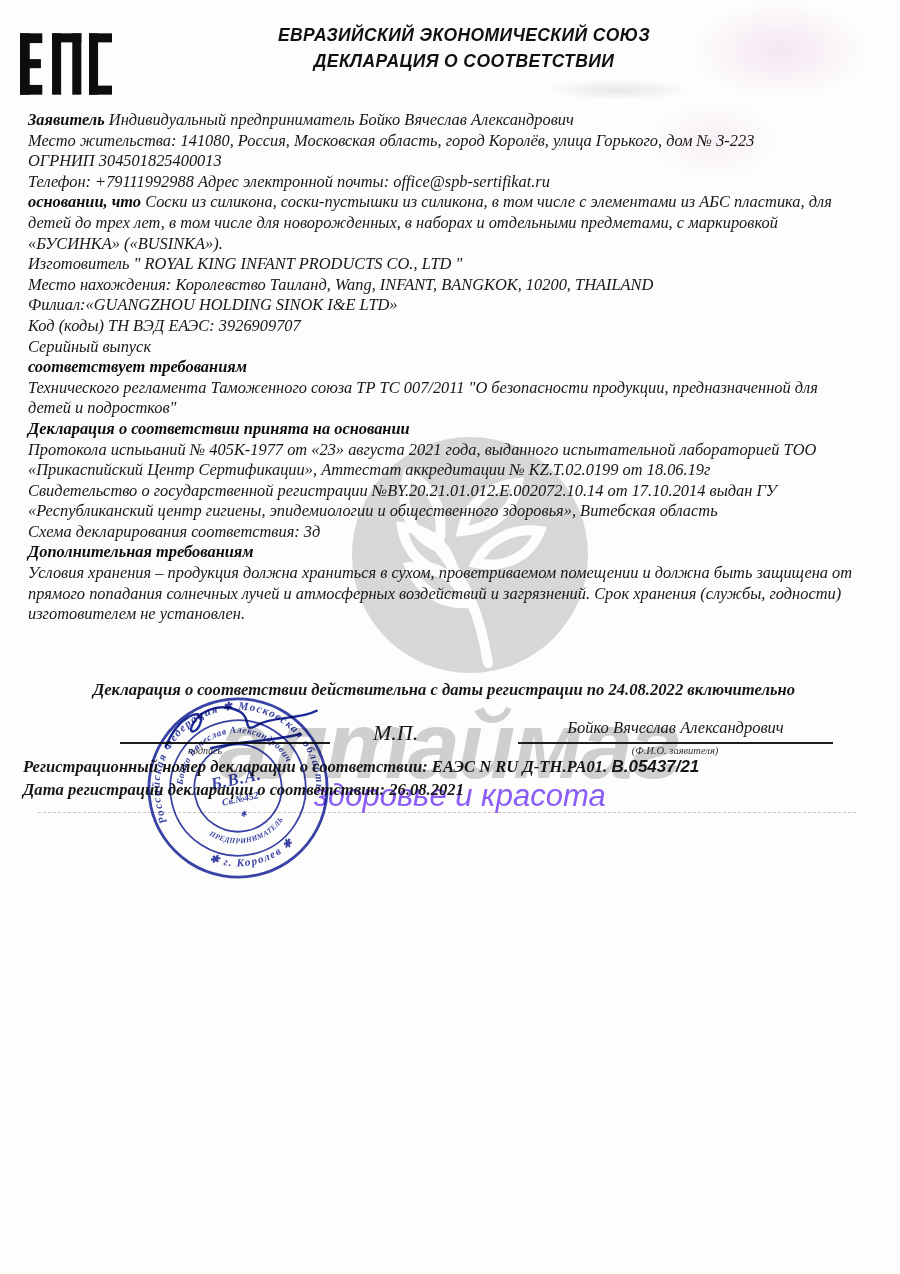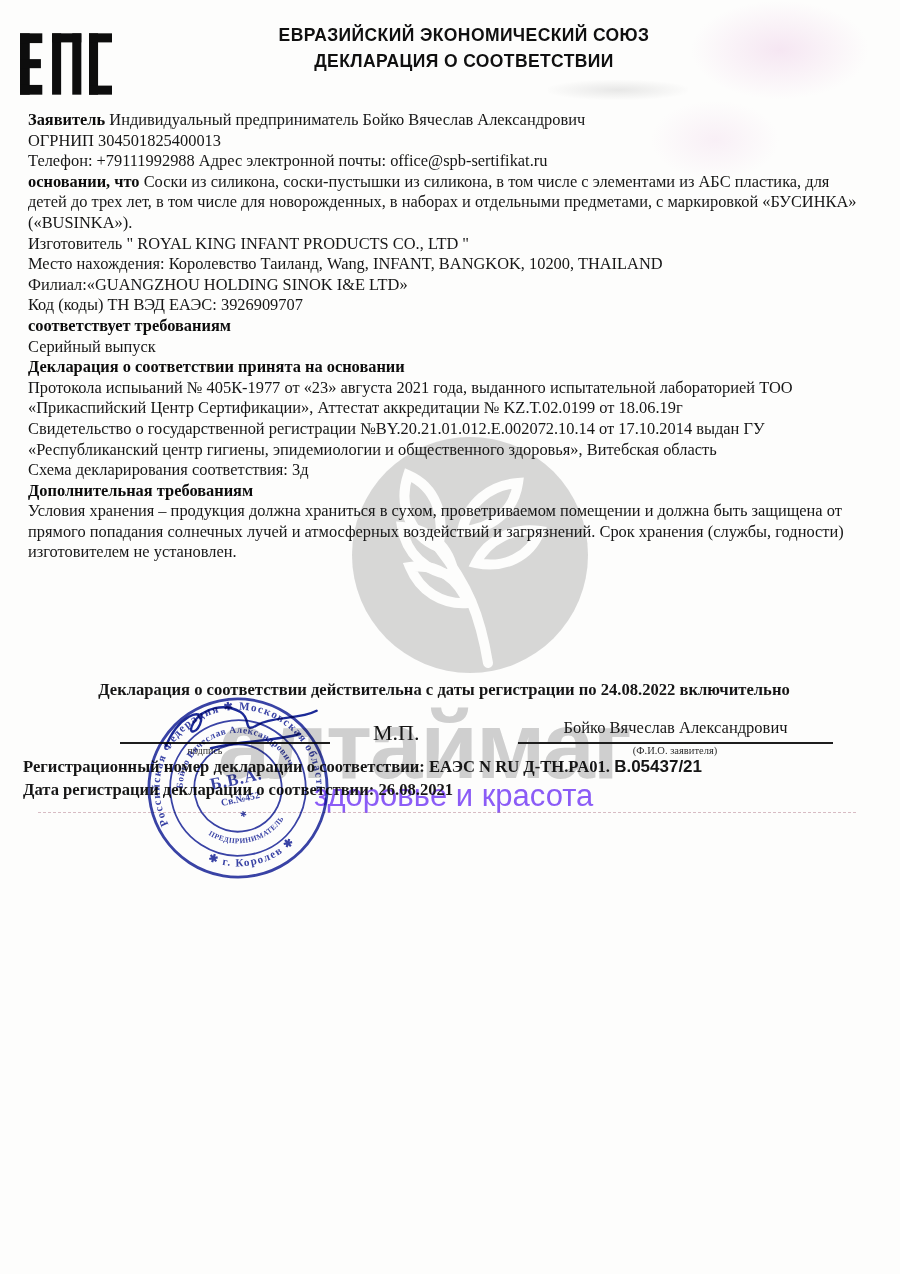--- a/index.html
+++ b/index.html
@@ -1,19 +1,19 @@
 <!DOCTYPE html>
 <html><head>
 <meta charset="utf-8">
 <style>
   html,body{margin:0;padding:0;}
   .page{
     position:relative; width:900px; height:1274px;
     background:#fdfdfc; overflow:hidden;
-    font-family:"Liberation Serif", serif; color:#161616;
+    font-family:"Liberation Serif", serif; color:#161616;font-style:italic;
   }
   .smudge{position:absolute; pointer-events:none;}
   .s1{left:690px;top:0;width:180px;height:100px;
       background:radial-gradient(ellipse at center, rgba(228,178,220,.30), rgba(228,178,220,0) 70%);}
   .s2{left:650px;top:100px;width:130px;height:80px;
       background:radial-gradient(ellipse at center, rgba(228,178,220,.18), rgba(228,178,220,0) 70%);}
   .s3{left:548px;top:80px;width:140px;height:20px;
       background:radial-gradient(ellipse at center, rgba(175,175,175,.28), rgba(175,175,175,0) 75%);}
 
   .eac-logo{position:absolute; left:20px; top:20px;}
@@ -118,29 +118,31 @@
       <path d="M 118,168 C 92,170 70,156 60,132 C 88,128 108,144 118,168 Z"></path>
       <path d="M 112,96 C 118,68 140,50 168,48 C 164,76 142,94 112,96 Z"></path>
       <path d="M 126,128 C 138,104 164,92 190,96 C 180,122 154,134 126,128 Z"></path>
     </g>
   </svg>
   <div class="wm wm-brand">алтаймаг</div>
   <div class="wm wm-tagline">здоровье и красота</div>
 
   <div class="body-text">
       <div class="para"><b>Заявитель</b><span> Индивидуальный предприниматель Бойко Вячеслав Александрович</span></div>
+      <div class="para"><span>Место жительства: 141080, Россия, Московская область, город Королёв, улица Горького, дом № 3-223</span></div>
       <div class="para"><span>ОГРНИП 304501825400013</span></div>
       <div class="para"><span>Телефон: +79111992988 Адрес электронной почты: office@spb-sertifikat.ru</span></div>
       <div class="para"><b>основании, что</b><span> Соски из силикона, соски-пустышки из силикона, в том числе с элементами из АБС пластика, для детей до трех лет, в том числе для новорожденных, в наборах и отдельными предметами, с маркировкой «БУСИНКА» («BUSINKA»).</span></div>
       <div class="para"><span>Изготовитель " ROYAL KING INFANT PRODUCTS CO., LTD "</span></div>
       <div class="para"><span>Место нахождения: Королевство Таиланд, Wang, INFANT, BANGKOK, 10200, THAILAND</span></div>
       <div class="para"><span>Филиал:«GUANGZHOU HOLDING SINOK I&amp;E LTD»</span></div>
       <div class="para"><span>Код (коды) ТН ВЭД ЕАЭС: 3926909707</span></div>
+      <div class="para"><span>Серийный выпуск</span></div>
       <div class="para"><b>соответствует требованиям</b></div>
-      <div class="para"><span>Серийный выпуск</span></div>
+      <div class="para"><span>Технического регламента Таможенного союза ТР ТС 007/2011 "О безопасности продукции, предназначенной для детей и подростков"</span></div>
       <div class="para"><b>Декларация о соответствии принята на основании</b></div>
       <div class="para"><span>Протокола испыьаний № 405К-1977 от «23» августа 2021 года, выданного испытательной лабораторией ТОО «Прикаспийский Центр Сертификации», Аттестат аккредитации № KZ.Т.02.0199 от 18.06.19г</span></div>
       <div class="para"><span>Свидетельство о государственной регистрации №BY.20.21.01.012.Е.002072.10.14 от 17.10.2014 выдан ГУ «Республиканский центр гигиены, эпидемиологии и общественного здоровья», Витебская область</span></div>
       <div class="para"><span>Схема декларирования соответствия: 3д</span></div>
       <div class="para"><b>Дополнительная требованиям</b></div>
       <div class="para"><span>Условия хранения – продукция должна храниться в сухом, проветриваемом помещении и должна быть защищена от прямого попадания солнечных лучей и атмосферных воздействий и загрязнений. Срок хранения (службы, годности) изготовителем не установлен.</span></div>
     </div>
 
   <div class="validity">Декларация о соответствии действительна с даты регистрации по 24.08.2022 включительно</div>
 

